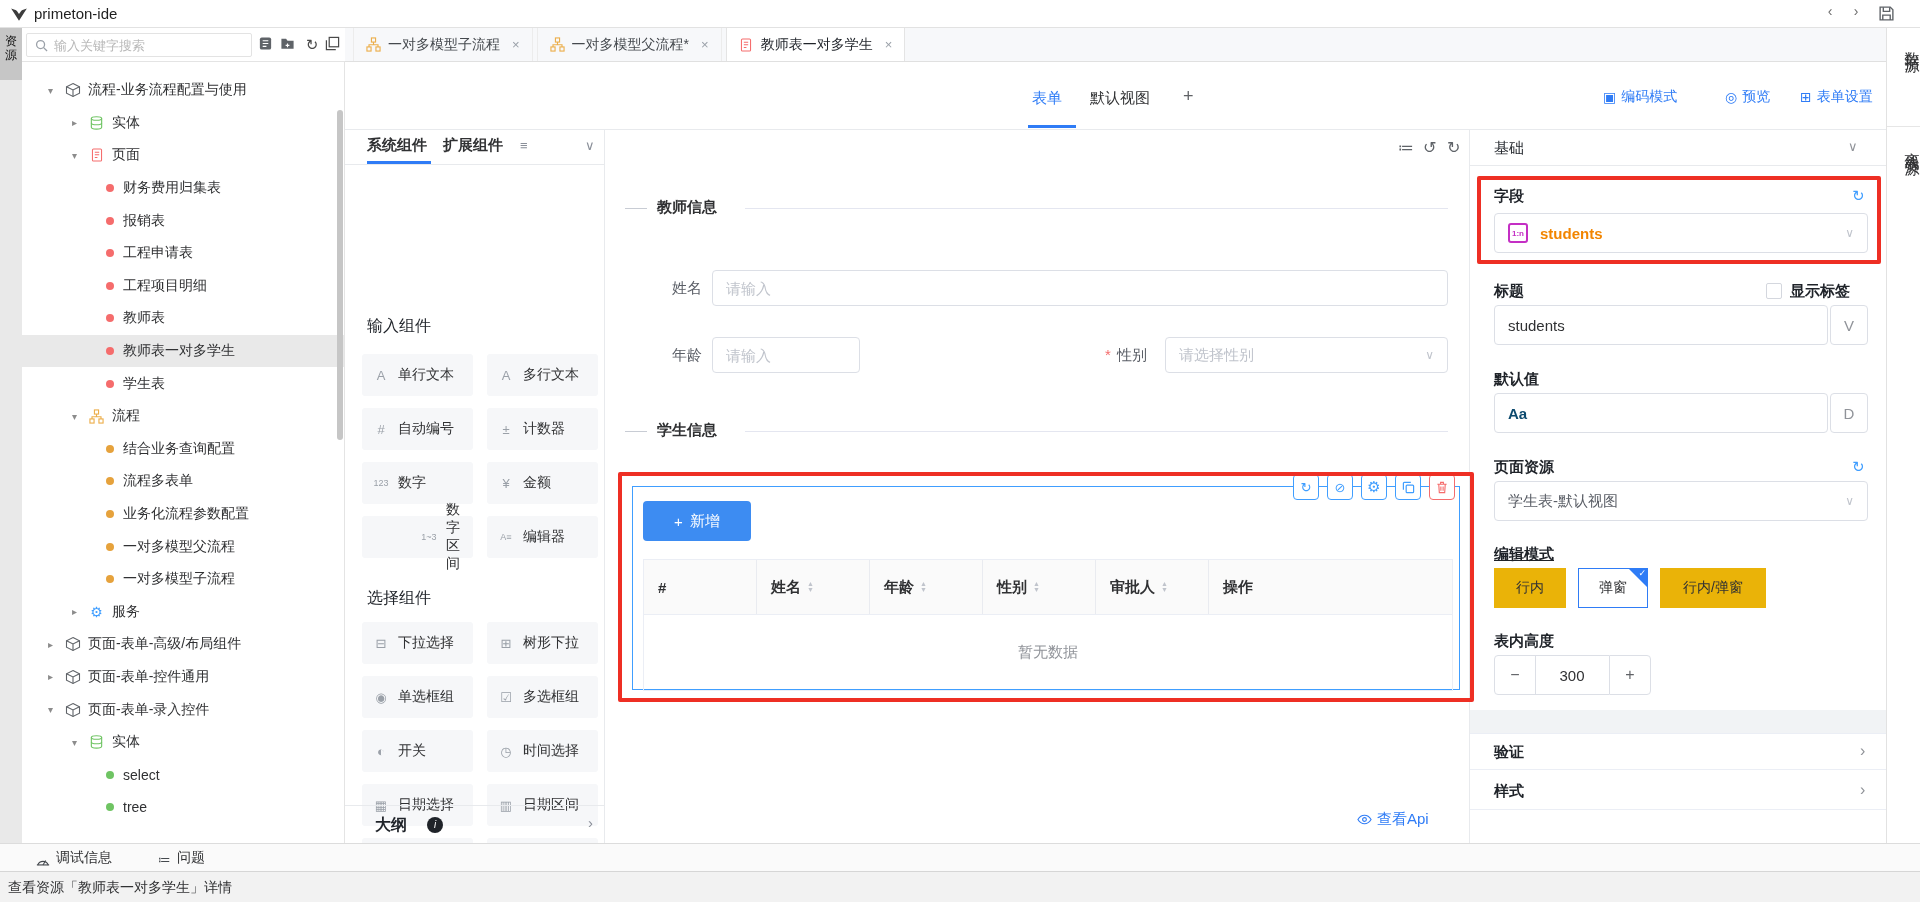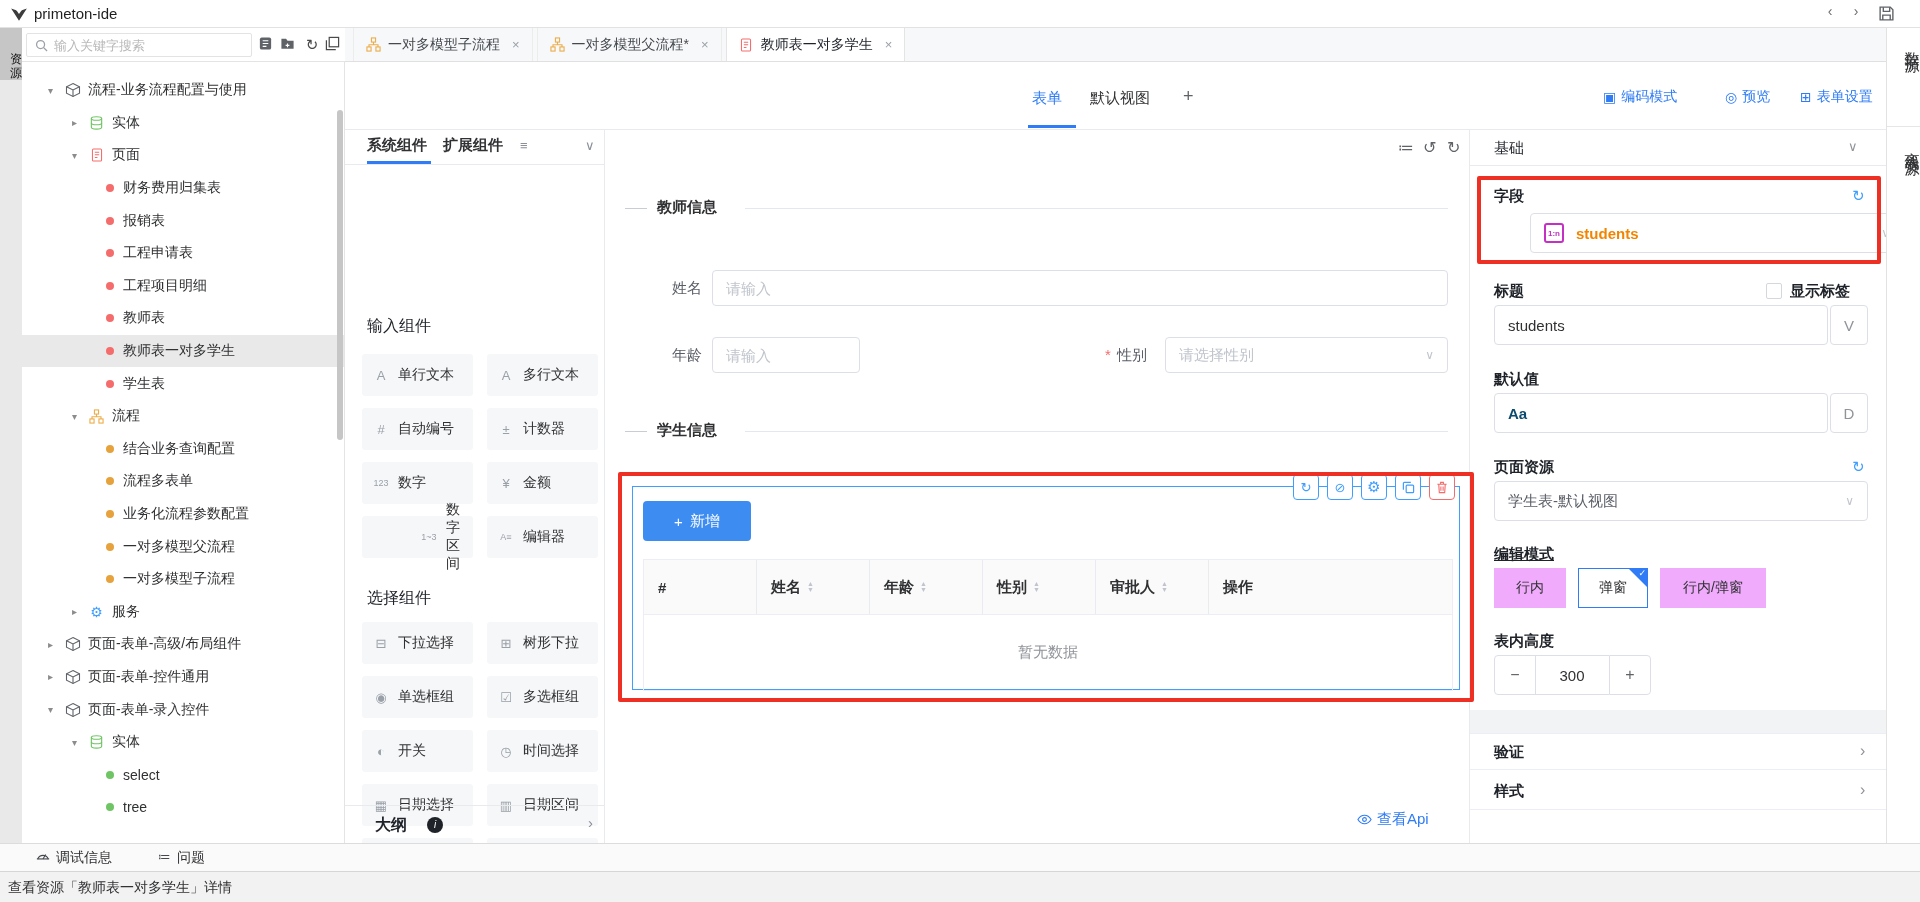--- a/index.html
+++ b/index.html
@@ -14,21 +14,21 @@
   .tb-ic { position:absolute; top:3px; font-size:14px; color:#6b6b6b; width:20px; text-align:center; cursor:pointer; }
 
   
   #searchrow { left:22px; top:28px; width:323px; height:34px; background:#fff; border-bottom:1px solid #e4e4e4; }
   #searchbox { position:absolute; left:4px; top:5px; width:226px; height:24px; border:1px solid #e3e3e3; border-radius:2px; background:#fff; display:flex; align-items:center; }
   #searchbox input { border:0; outline:none; flex:1; font-size:13px; color:#333; background:transparent; font-family:inherit; }
   #searchbox input::placeholder { color:#b8b8b8; }
   .srch-ic { position:absolute; top:8px; width:18px; height:18px; color:#4a4a4a; font-size:13px; text-align:center; line-height:18px; cursor:pointer; }
 
   
-  #railtab { left:0; top:28px; width:22px; height:52px; background:#c6c6c6; color:#111; font-size:12px; text-align:right; padding-top:24px; line-height:14px; cursor:pointer; }
+  #railtab { left:0; top:28px; width:22px; height:52px; background:#c6c6c6; color:#111; font-size:12px; text-align:center; padding-top:6px; line-height:14px; cursor:pointer; }
   #rail { left:0; top:80px; width:22px; height:763px; background:#e9e9e9; }
 
   
   #treepanel { left:22px; top:62px; width:323px; height:781px; background:#fff; border-right:1px solid #e4e4e4; }
   #tree { position:absolute; left:0; top:12px; width:322px; }
   .trow { height:32.6px; display:flex; align-items:center; font-size:14px; color:#303133; cursor:pointer; white-space:nowrap; }
   .trow.sel { background:#e9e9e9; }
   .lvl0 { padding-left:26px; } .lvl1 { padding-left:50px; } .lvl2 { padding-left:84px; }
   .caret { width:16px; font-size:10px; color:#8c8c8c; flex:0 0 16px; }
   .ticon { width:17px; height:17px; margin-right:7px; flex:0 0 17px; display:inline-flex; align-items:center; justify-content:center; }
@@ -107,39 +107,39 @@
   .ilabel { position:absolute; left:24px; font-size:15px; font-weight:bold; color:#1f2329; }
   .irefresh { position:absolute; left:382px; color:#409eff; font-size:15px; cursor:pointer; }
   .iselect { position:absolute; left:24px; width:374px; height:40px; border:1px solid #dcdfe6; border-radius:4px; display:flex; align-items:center; padding:0 13px; cursor:pointer; background:#fff; }
   .iselect .chv { margin-left:auto; color:#c0c4cc; font-size:12px; }
   #rel-icon { width:20px; height:20px; border:2px solid #c42fc4; border-radius:3px; color:#c42fc4; font-size:8px; font-weight:bold; text-align:center; line-height:17px; margin-right:12px; }
   #students-val { color:#f28500; font-size:15px; font-weight:bold; }
   .iinput { position:absolute; left:24px; width:334px; height:40px; border:1px solid #dcdfe6; border-radius:4px; padding:0 13px; font-size:15px; color:#303133; outline:none; font-family:inherit; background:#fff; }
   .iaddon { position:absolute; left:360px; width:38px; height:40px; border:1px solid #dcdfe6; border-radius:4px; color:#909399; font-size:15px; display:flex; align-items:center; justify-content:center; cursor:pointer; background:#fff; }
   .cbx { position:absolute; left:296px; width:16px; height:16px; border:1px solid #d4d7de; border-radius:2px; background:#fff; cursor:pointer; }
   .cbxlbl { position:absolute; left:320px; font-size:15px; font-weight:bold; color:#1f2329; }
-  .modebtn { position:absolute; height:40px; background:#f0abfc; display:flex; align-items:center; justify-content:center; font-size:14px; color:#303133; cursor:pointer; }
+  .modebtn { position:absolute; height:40px; background:#eab308; display:flex; align-items:center; justify-content:center; font-size:14px; color:#303133; cursor:pointer; }
   .modebtn.sel { background:#fff; border:1px solid #2f7cf6; overflow:hidden; }
   .corner { position:absolute; right:0; top:0; width:0; height:0; border-top:18px solid #2f7cf6; border-left:18px solid transparent; }
   .corner-check { position:absolute; right:1px; top:-1px; color:#fff; font-size:9px; }
   .stepbtn { position:absolute; width:42px; height:40px; border:1px solid #dcdfe6; background:#fff; color:#606266; font-size:16px; display:flex; align-items:center; justify-content:center; cursor:pointer; }
   #stepval { position:absolute; left:65px; top:525px; width:74px; height:40px; border-top:1px solid #dcdfe6; border-bottom:1px solid #dcdfe6; display:flex; align-items:center; justify-content:center; font-size:15px; color:#303133; }
   #gap { position:absolute; left:0; top:580px; width:416px; height:23px; background:#f1f3f5; }
   .collrow { position:absolute; left:0; width:416px; height:37px; border-bottom:1px solid #ebeef5; background:#fff; cursor:pointer; }
   .collrow .t { position:absolute; left:24px; top:9px; font-size:15px; font-weight:bold; color:#1f2329; }
   .collrow .chv { position:absolute; left:390px; top:8px; color:#909399; font-size:16px; }
 
   
   #rrail { left:1886px; top:28px; width:34px; height:815px; background:#fff; border-left:1px solid #e2e2e2; }
   .rrtab { position:absolute; left:0; width:34px; text-align:center; writing-mode:vertical-rl; text-orientation:upright; font-size:15px; color:#303133; letter-spacing:3px; cursor:pointer; }
   #rrdiv { position:absolute; left:0; top:98px; width:34px; height:1px; background:#e6e6e6; }
 
   
   #debugbar { left:0; top:843px; width:1920px; height:28px; background:#fafafa; border-top:1px solid #dcdcdc; }
-  .dbitem { position:absolute; top:5px; display:inline-flex; align-items:flex-start; font-size:14px; color:#303133; cursor:pointer; }
+  .dbitem { position:absolute; top:5px; display:inline-flex; align-items:flex-end; font-size:14px; color:#303133; cursor:pointer; }
   .dbitem .di { margin-right:6px; color:#45494e; font-size:13px; }
   #statusbar { left:0; top:871px; width:1920px; height:31px; background:#f2f2f2; border-top:1px solid #d6d6d6; }
   #statusbar .t { position:absolute; left:8px; top:7px; font-size:14px; color:#303133; }
 
   svg { display:block; }
 </style>
 </head>
 <body>
 
 <div id="app">
@@ -601,21 +601,21 @@
   </div>
 
   <div class="abs" id="inspector">
     <div id="insp-head">
       <span class="t">基础</span>
       <span class="chv">∨</span>
     </div>
 
     <span class="ilabel" style="top:57px;">字段</span>
     <span class="irefresh" style="top:57px;">↻</span>
-    <div class="iselect" style="top:83px;margin-left:36px;">
+    <div class="iselect" style="top:83px;">
       <span id="rel-icon">1:n</span>
       <span id="students-val">students</span>
       <span class="chv">∨</span>
     </div>
 
     <span class="ilabel" style="top:152px;">标题</span>
     <span class="cbx" style="top:153px;"></span>
     <span class="cbxlbl" style="top:152px;">显示标签</span>
     <input class="iinput" style="top: 175px;" value="students">
     <span class="iaddon" style="top:175px;">V</span>

